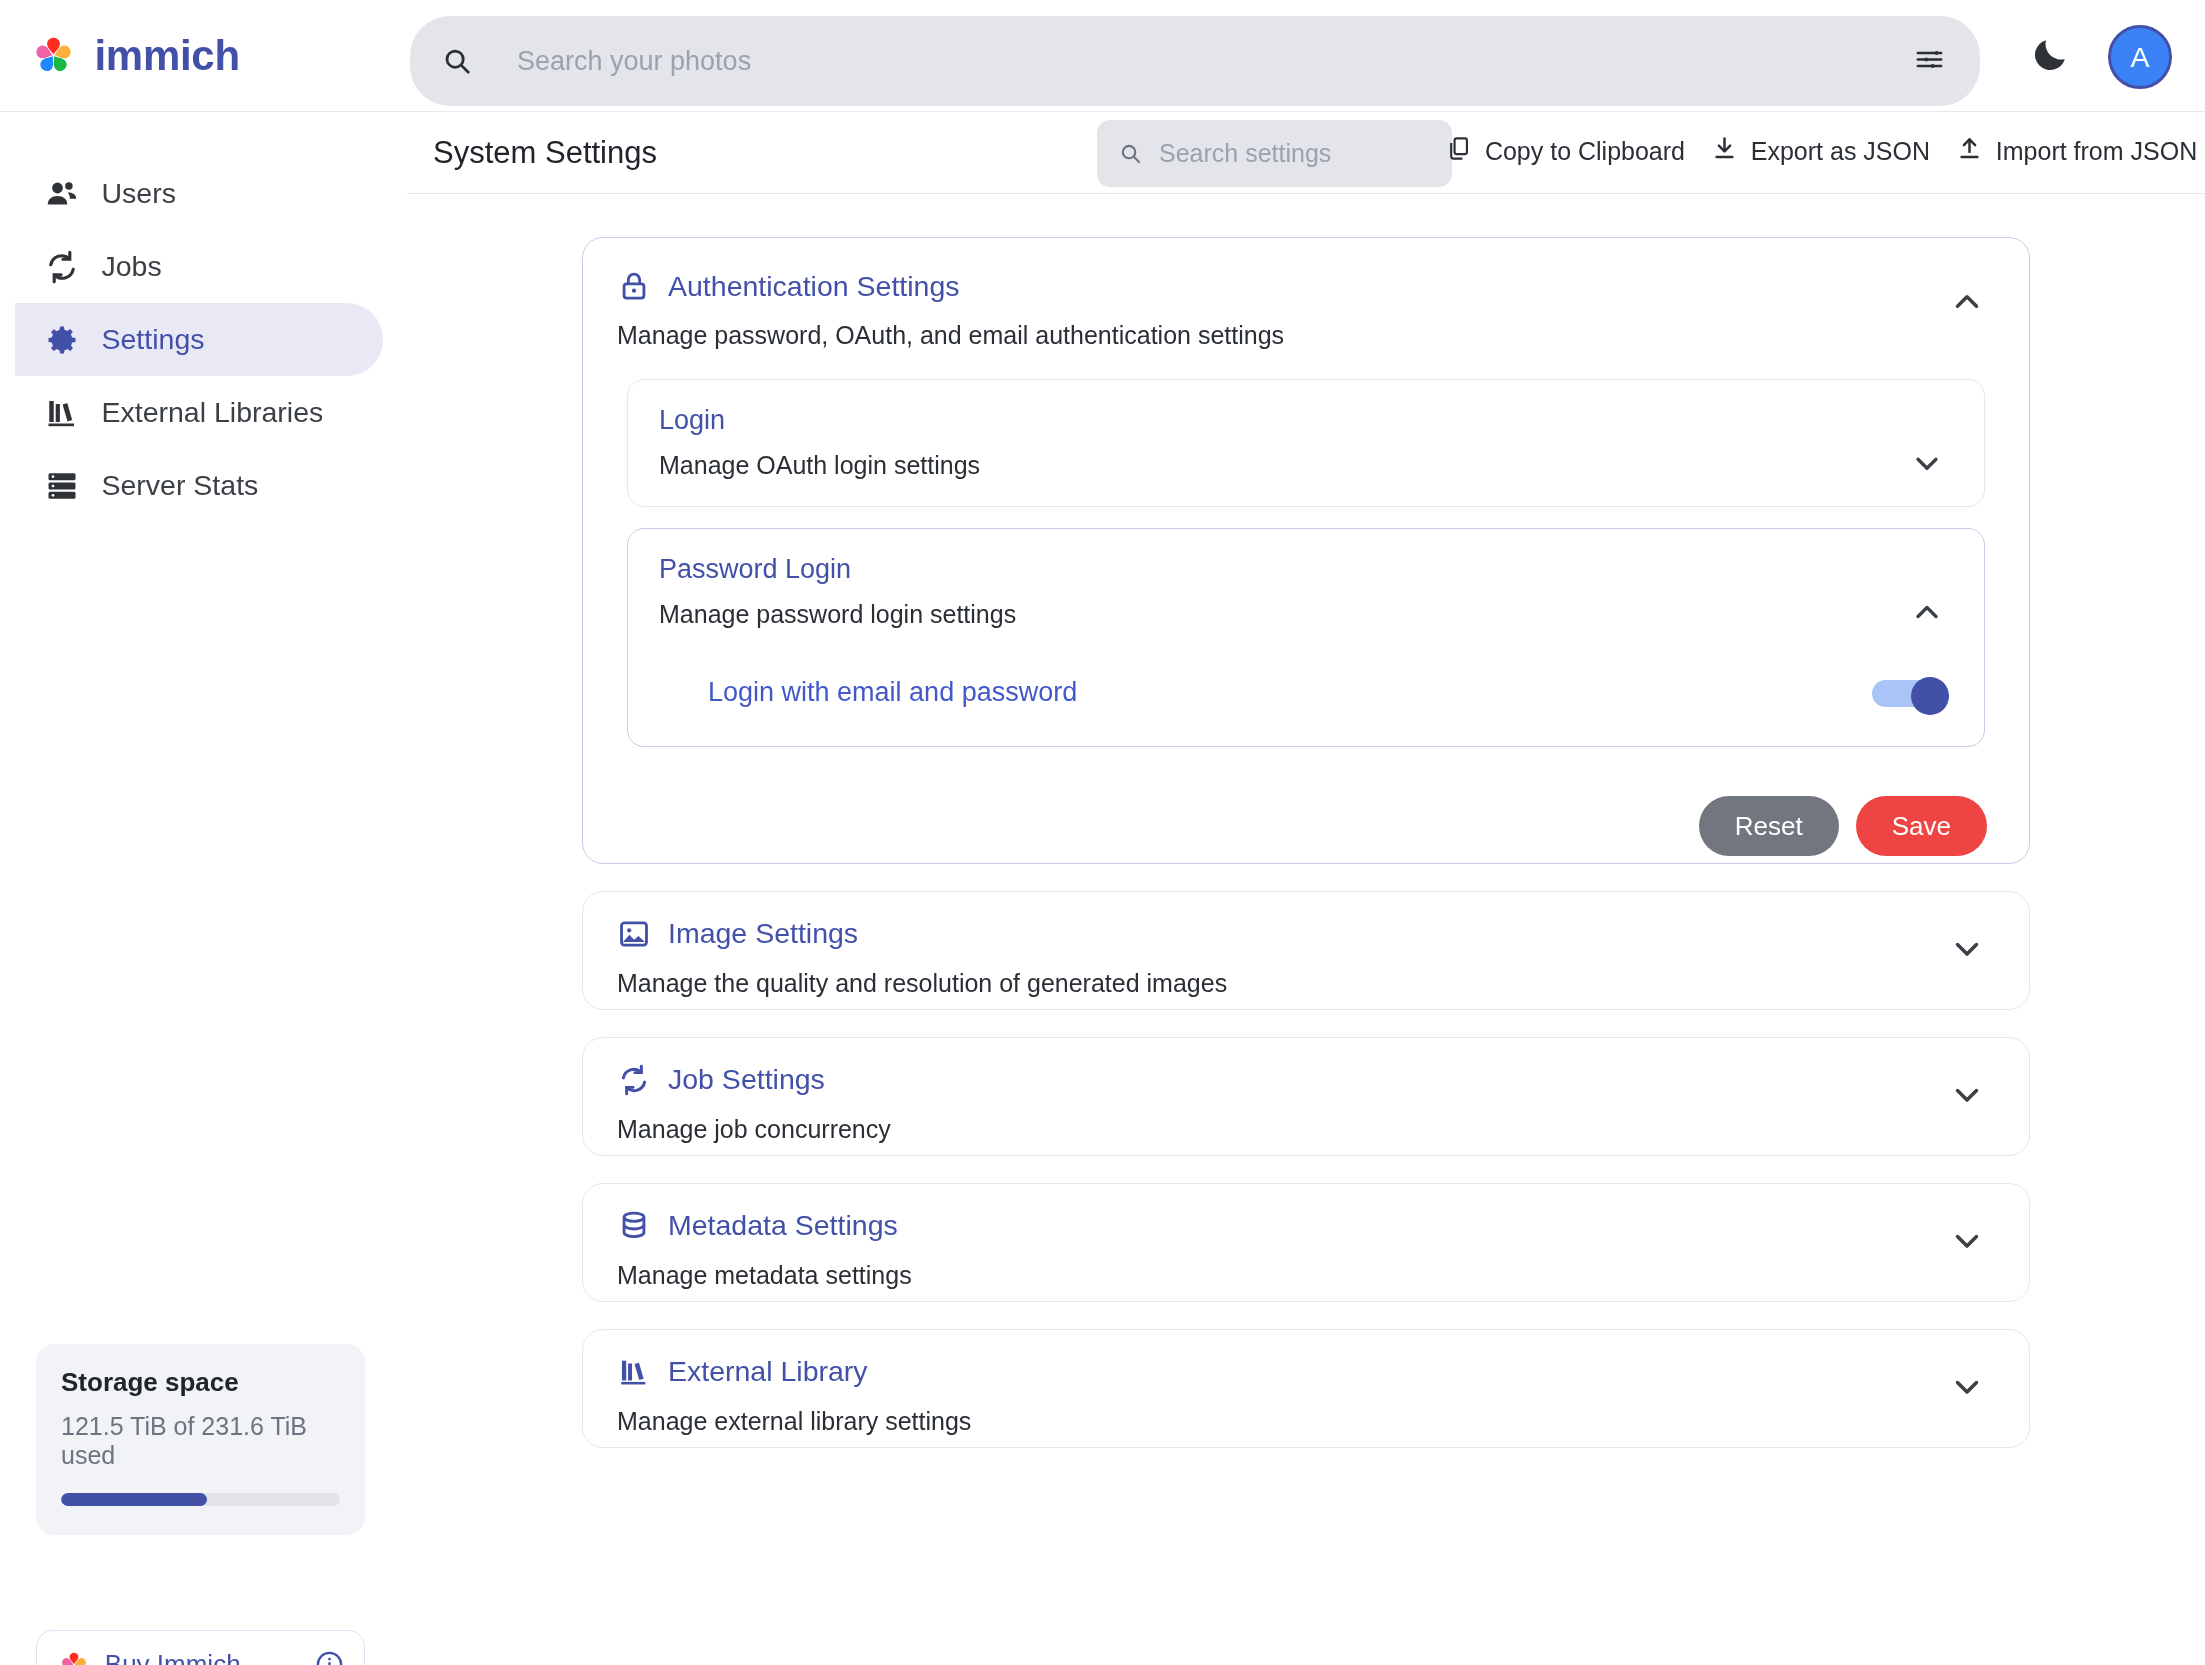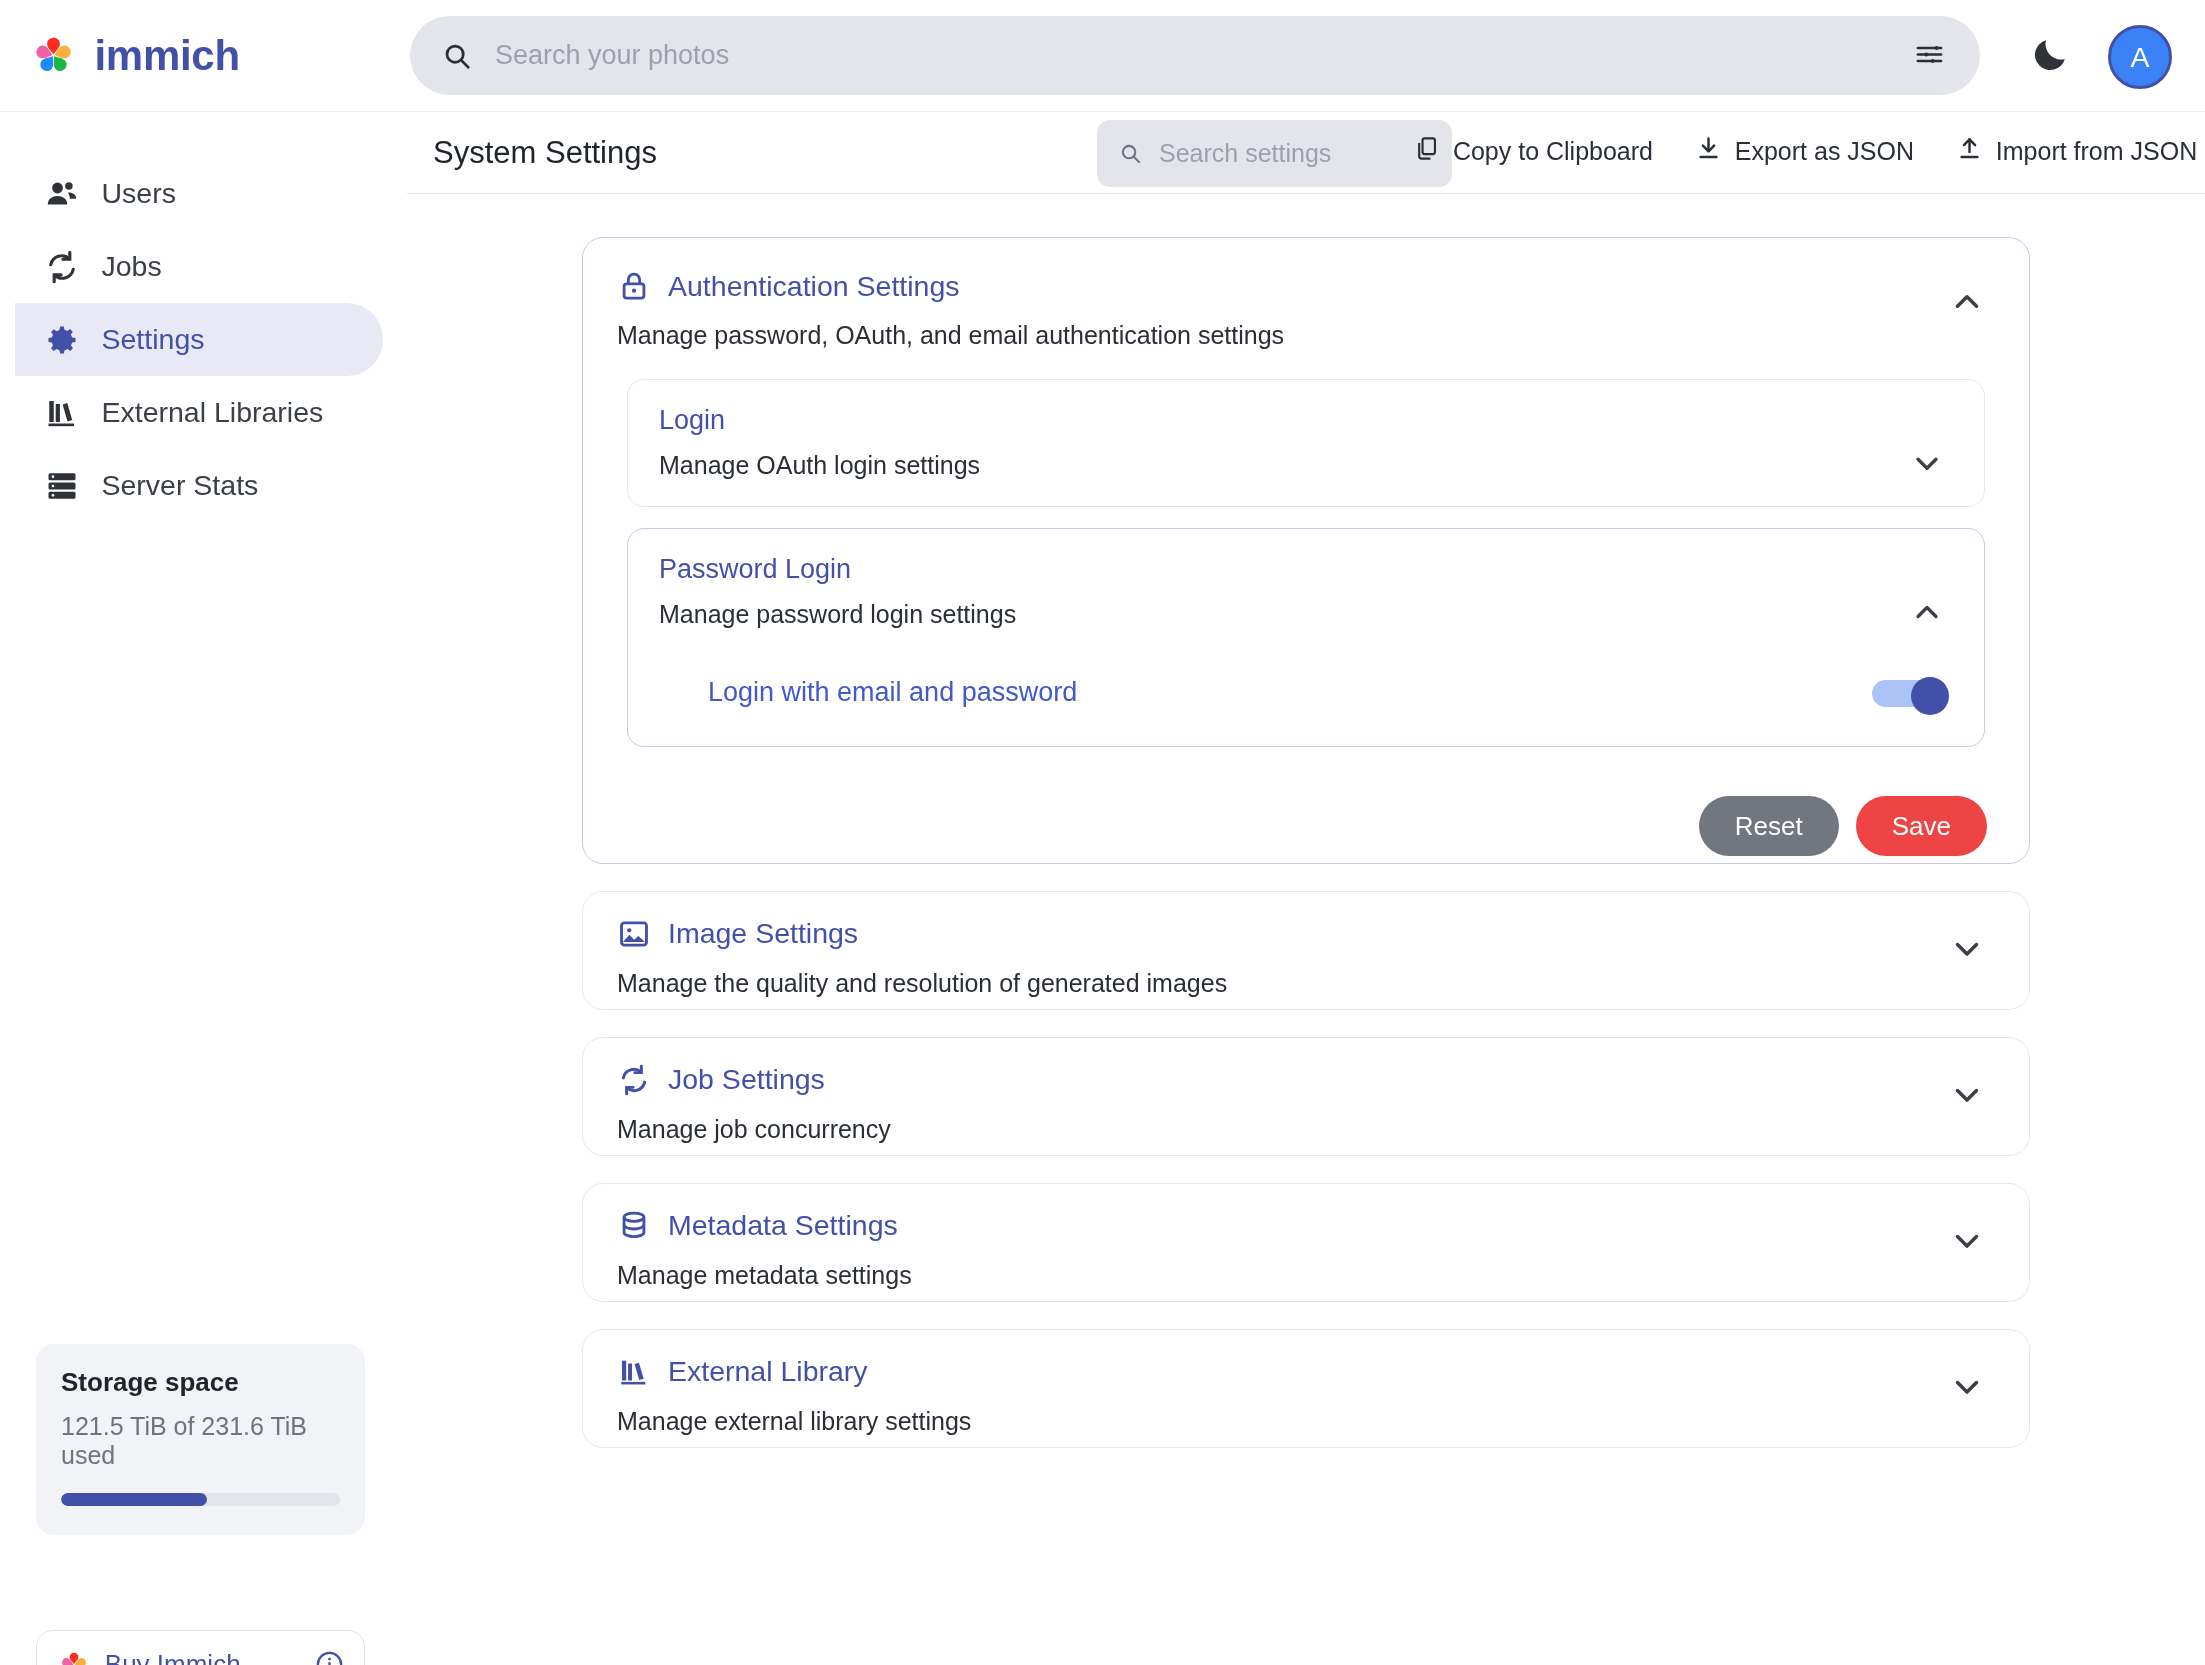--- a/index.html
+++ b/index.html
@@ -23,23 +23,23 @@
     margin-left: 28.5px; width: 363px;
   }
   .brand-logo { width: 49px; height: 49px; flex: none; }
   .brand-name {
     font-size: 42px; font-weight: 700; color: #4250a8;
     letter-spacing: -0.3px; line-height: 1;
   }
 
   .searchwrap {
     position: absolute; left: 410px; top: 16px;
-    width: 1570px; height: 79px;
+    width: 1570px; height: 90px;
     background: #e4e5eb; border-radius: 40px;
-    display: flex; align-items: center;
+    display: flex; align-items: center; gap: 22px;
   }
   .search-icon { margin-left: 32px; width: 30px; height: 30px; flex: none; }
   .search-input {
     flex: 1; border: 0; outline: 0; background: transparent;
     font-family: "Liberation Sans", sans-serif;
     font-size: 27px; color: #3b3f46; margin-left: 23px;
   }
   .search-input::placeholder { color: #9ba1ad; }
   .tune-btn {
     width: 62px; height: 62px; margin-right: 19.5px; flex: none;
@@ -121,21 +121,21 @@
   }
   .ss-icon { margin-left: 22px; width: 23px; height: 23px; flex: none; }
   .ss-input {
     flex: 1; border: 0; outline: 0; background: transparent; margin-left: 17px;
     font-family: "Liberation Sans", sans-serif; font-size: 25px; color: #3b3f46;
   }
   .ss-input::placeholder { color: #9ba1ad; }
 
   .head-actions {
     position: absolute; right: 3.9px; top: 14.3px;
-    display: flex; align-items: flex-end; gap: 34px;
+    display: flex; align-items: flex-end; gap: 18px;
   }
   .head-btn {
     display: flex; align-items: center; gap: 13px;
     background: transparent; border: 0; cursor: pointer;
     font-family: "Liberation Sans", sans-serif;
     font-size: 25px; color: #2a2e35; padding: 9px 3.9px;
   }
   .head-btn svg { width: 27px; height: 27px; flex: none; }
 
   

